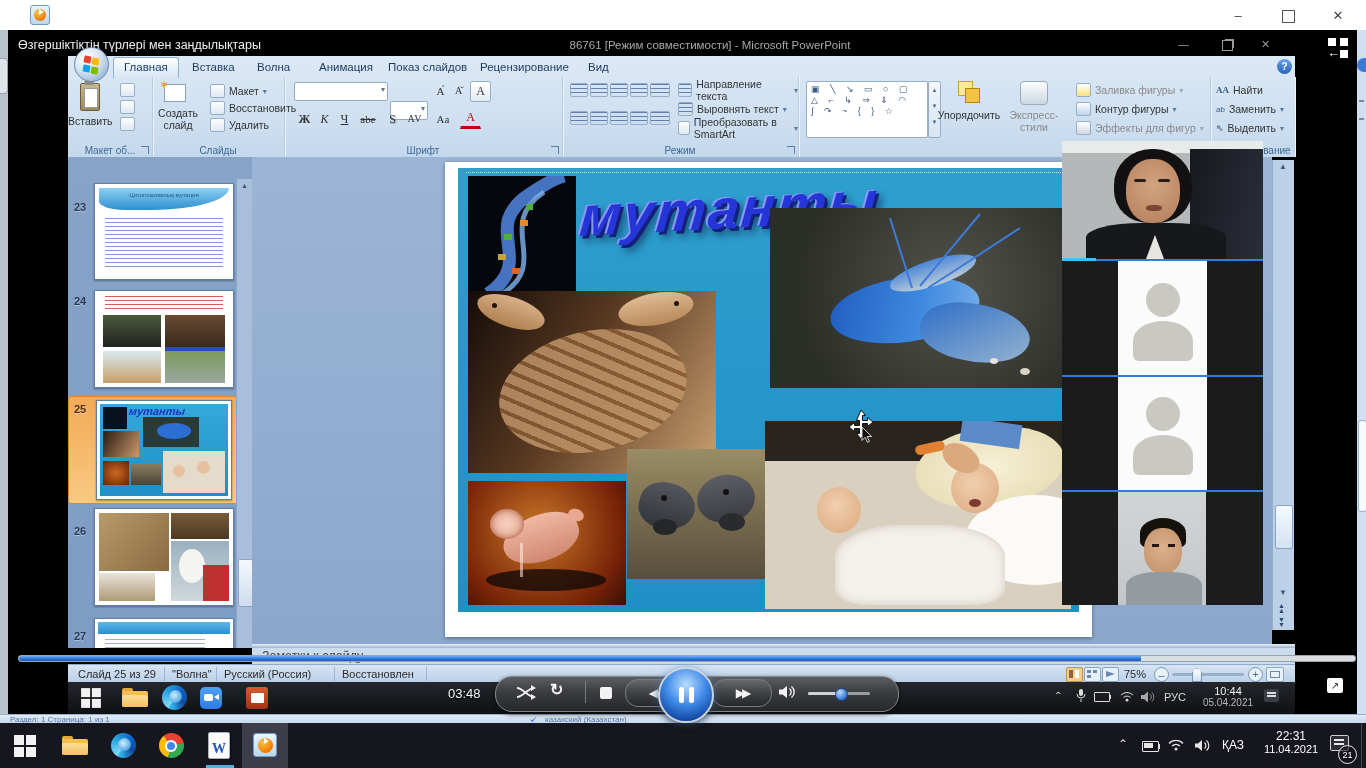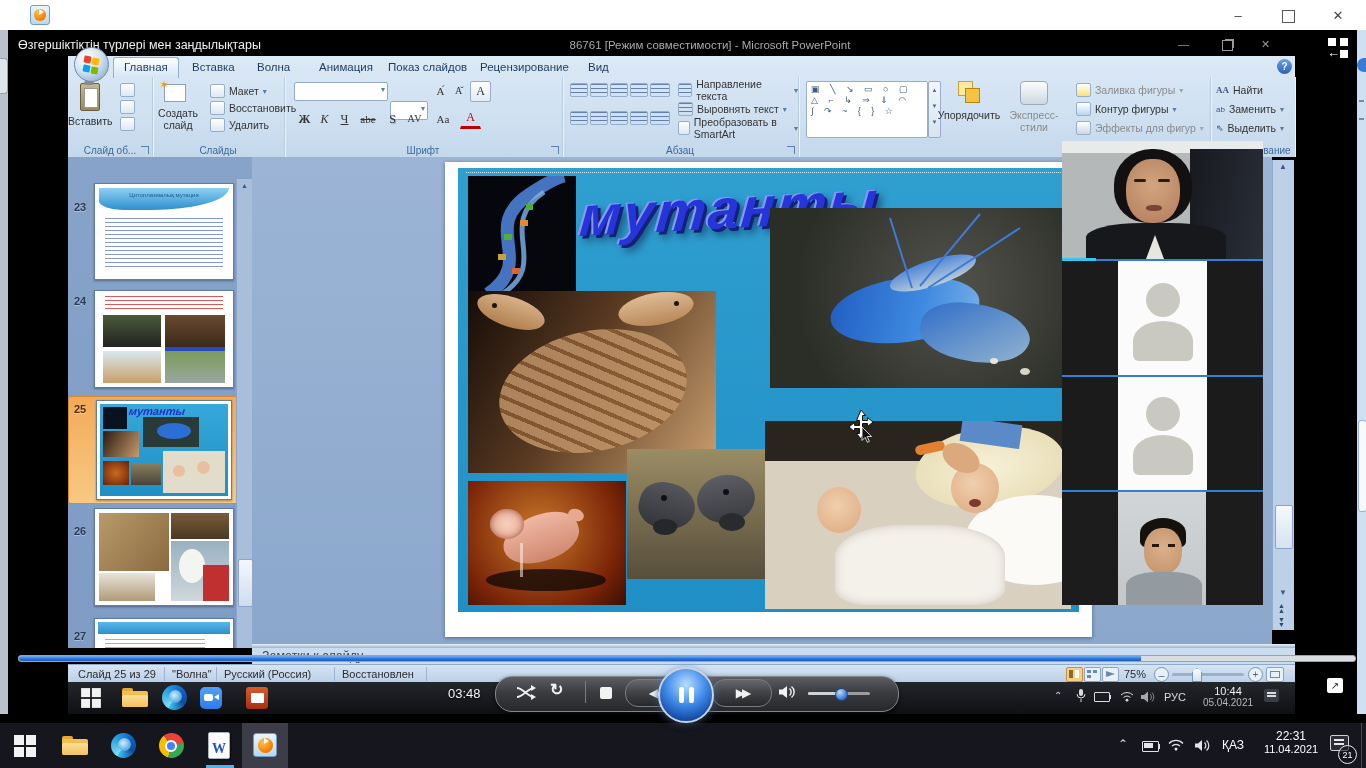--- a/index.html
+++ b/index.html
@@ -183,21 +183,21 @@
   <div class="abs grp" style="left:68px;top:77px;width:84px;height:80px">
     <div class="abs" style="left:10px;top:4px;width:24px;height:30px">
       <div class="abs" style="left:2px;top:2px;width:18px;height:26px;background:linear-gradient(#c8b88a,#9a8a60);border:1px solid #6a5c3a;border-radius:2px"></div>
       <div class="abs" style="left:6px;top:0;width:10px;height:4px;background:#8a8a8a;border-radius:2px"></div>
       <div class="abs" style="left:6px;top:7px;width:12px;height:18px;background:#fff;border:1px solid #999"></div>
     </div>
     <div class="abs bigbtn" style="left:0px;top:38px;width:44px">Вставить</div>
     <div class="abs mi" style="left:52px;top:6px"></div>
     <div class="abs mi" style="left:52px;top:23px"></div>
     <div class="abs mi" style="left:52px;top:40px"></div>
-    <div class="glabel">Слайд об...</div>
+    <div class="glabel">Макет об...</div>
     <div class="launch"></div>
   </div>
 
   <div class="abs grp" style="left:152px;top:77px;width:132px;height:80px">
     <div class="abs" style="left:10px;top:5px;width:26px;height:22px">
       <div class="abs" style="left:2px;top:2px;width:20px;height:16px;background:#fff;border:1px solid #8aa0bc"></div>
       <div class="abs" style="left:-3px;top:-4px;color:#f0a000;font-size:12px">✶</div>
     </div>
     <div class="abs bigbtn" style="left:0;top:30px;width:52px">Создать слайд</div>
     <div class="abs smbtn" style="left:58px;top:6px">
@@ -253,21 +253,21 @@
     <div class="abs smbtn" style="left:116px;top:24px">
         <span class="mi lines"></span>
         <span>Выровнять текст</span>
         <span style="font-size:8px;color:#5a7aa0">▾</span>
       </div>
     <div class="abs smbtn" style="left:116px;top:43px">
         <span class="mi"></span>
         <span>Преобразовать в SmartArt</span>
         <span style="font-size:8px;color:#5a7aa0">▾</span>
       </div>
-    <div class="glabel">Абзац</div>
+    <div class="glabel">Режим</div>
     <div class="launch"></div>
   </div>
 
   <div class="abs grp" style="left:798px;top:77px;width:412px;height:80px">
     <div class="abs" style="left:8px;top:4px;width:120px;height:55px;background:#fff;border:1px solid #97aec8;border-radius:2px;overflow:hidden">
       <div class="shapeglyph nw" style="margin:2px 0 0 4px">▣ ╲ ↘ ▭ ○ ▢</div>
       <div class="shapeglyph nw" style="margin:1px 0 0 4px">△ ⌐ ↳ ⇒ ⇓ ◠</div>
       <div class="shapeglyph nw" style="margin:1px 0 0 4px">∫ ↷ ~ { } ☆</div>
     </div>
     <div class="abs" style="left:130px;top:4px;width:11px;height:55px;background:linear-gradient(#f2f7fc,#d6e4f1);border:1px solid #97aec8;border-radius:2px;font-size:6px;color:#4a6a90;text-align:center;line-height:16px">▲<br>▼<br>▼</div>
@@ -636,20 +636,25 @@
         <path d="M11.5 3.5 a4.5 4.5 0 0 1 0 7 M13.5 1.5 a7 7 0 0 1 0 11" stroke="#f2f2f2" stroke-width="1.4" fill="none"></path>
       </svg>
   </div>
   <div class="abs" style="left:808px;top:692px;width:62px;height:3px;background:#9a9ca0;border-radius:2px;z-index:26">
     <div class="abs" style="left:0;top:0;width:32px;height:3px;background:#cfd4d8;border-radius:2px"></div>
     <div class="abs" style="left:27px;top:-4px;width:11px;height:11px;border-radius:50%;background:radial-gradient(circle at 35% 30%,#bcdcfc,#2a70d0 75%);border:1px solid #1a4a90"></div>
   </div>
 
   <div class="abs ctr" style="left:1327px;top:678px;width:16px;height:15px;background:#fff;border-radius:2px;z-index:26;font-size:10px;color:#111">↗</div>
 
+  <div class="abs" id="wordstrip">
+    <span class="abs nw" style="left:10px;top:0;font-size:8px;color:#2a4a8a;opacity:.75">Раздел: 1    Страница: 1 из 1</span>
+    <span class="abs nw" style="left:545px;top:0;font-size:8px;color:#2a4a8a;opacity:.75">казахский (Казахстан)</span>
+    <span class="abs" style="left:530px;top:1px;width:7px;height:6px;background:#3a6ac8;clip-path:polygon(0 55%,35% 100%,100% 0,35% 70%)"></span>
+  </div>
 
   <div class="abs" id="taskbar">
     <div class="abs tbic ctr" style="left:2px;top:0">
         <span class="winlogo">
           <i></i>
           <i></i>
           <i></i>
           <i></i>
         </span>
       </div>

